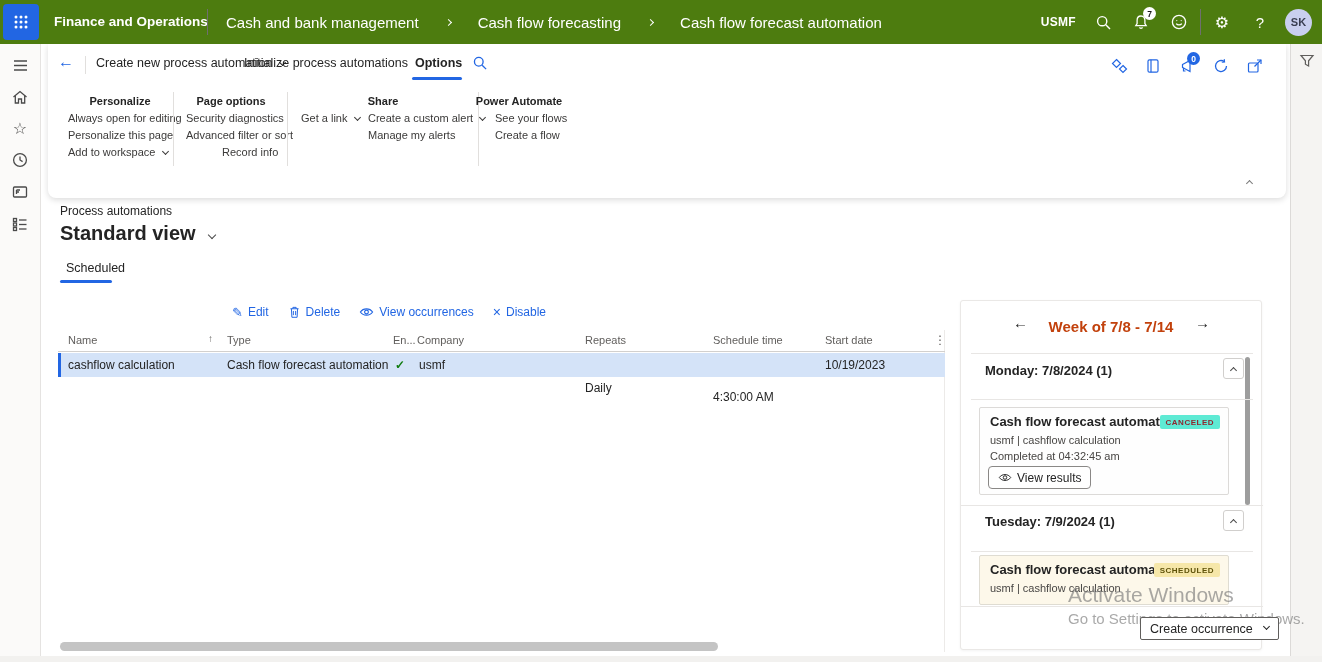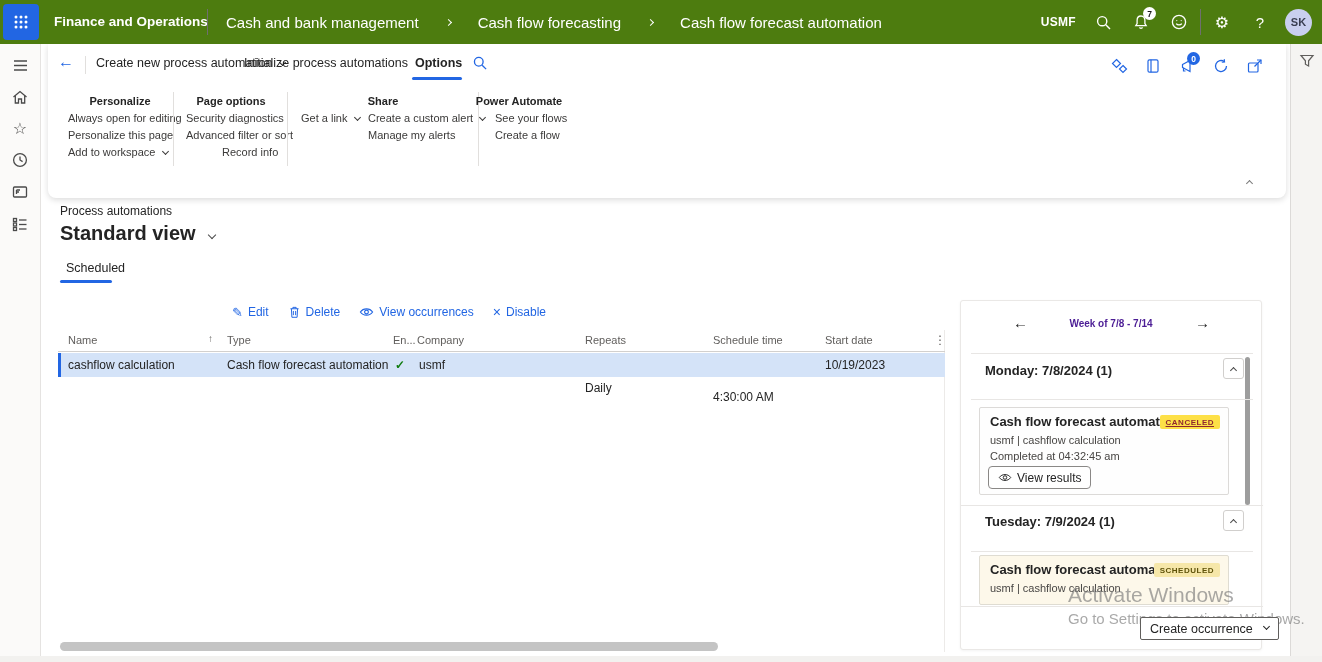--- a/index.html
+++ b/index.html
@@ -74,30 +74,30 @@
   .gmore { position:absolute; left:876px; top:3px; font-size:12px; color:#605e5c; cursor:pointer; }
   .grow { position:absolute; left:0; top:23px; width:887px; height:24px; background:#d4e3f8; cursor:pointer; }
   .grow-accent { position:absolute; left:0; top:0; width:3px; height:24px; background:#2266E3; }
   .gc { position:absolute; top:5px; font-size:12px; color:#242424; white-space:nowrap; }
   .check { color:#107C10; font-size:12px; font-weight:bold; }
   .hscroll { position:absolute; left:19px; top:598px; width:658px; height:9px; background:#c4c4c4; border-radius:5px; cursor:pointer; }
 
   
   .panel { position:absolute; left:919px; top:256px; width:302px; height:350px; background:#fff; border:1px solid #eae8e6; border-radius:3px; box-shadow:0 1px 3px rgba(0,0,0,.05); }
   .wk-arrow { position:absolute; top:13px; font-size:15px; color:#242424; cursor:pointer; }
-  .wk-title { position:absolute; left:50%; top:17px; transform:translateX(-50%); font-size:10px; font-weight:bold; color:#4c1d95; white-space:nowrap; }
+  .wk-title { position:absolute; left:50%; top:17px; transform:translateX(-50%); font-size:15px; font-weight:bold; color:#c2410c; white-space:nowrap; }
   .pdiv { position:absolute; height:1px; background:#e8e6e4; }
   .day-head { position:absolute; left:24px; font-size:13px; font-weight:bold; color:#242424; }
   .collapse-btn { position:absolute; left:262px; width:21px; height:21px; border:1px solid #d1cfcd; border-radius:3px; background:#fff; display:flex; align-items:center; justify-content:center; color:#494949; cursor:pointer; }
   .vthumb { position:absolute; left:284px; top:56px; width:5px; height:148px; background:#9d9d9d; border-radius:3px; cursor:pointer; }
   .occ-card { position:absolute; left:18px; width:250px; border:1px solid #dcdad8; border-radius:2px; background:#fefefe; overflow:hidden; }
   .occ-card.warn { background:#fdf8ea; border-color:#dfdcd2; }
   .occ-title { position:absolute; left:10px; top:6px; font-size:13px; font-weight:bold; color:#242424; }
   .badge { position:absolute; right:8px; top:7px; font-size:8px; font-weight:bold; letter-spacing:.5px; padding:2.5px 6px; border-radius:2px; }
-  .badge.canceled { background:#fde047; color:#8f2730;text-decoration:underline; }
+  .badge.canceled { background:#5eead4; color:#8f2730; }
   .badge.scheduled { background:#f6e7a9; color:#5e5209; }
   .occ-sub { position:absolute; left:10px; font-size:11px; color:#484644; }
   .occ-btn { position:absolute; left:8px; top:58px; display:inline-flex; align-items:center; gap:5px; height:23px; padding:0 9px; border:1px solid #8a8886; border-radius:4px; background:#fff; font-size:12px; color:#242424; cursor:pointer; }
   .create-btn { position:absolute; left:179px; top:316px; display:inline-flex; align-items:center; gap:11px; height:23px; padding:0 9px; border:1px solid #605e5c; border-radius:2px; background:#fff; font-size:12.5px; color:#242424; cursor:pointer; z-index:26; white-space:nowrap; }
 
   
   .wm1 { position:absolute; left:1068px; top:583px; font-size:21px; color:rgba(116,116,116,.62); z-index:22; pointer-events:none; white-space:nowrap; }
   .wm2 { position:absolute; left:1068px; top:610px; font-size:15px; color:rgba(116,116,116,.62); z-index:22; pointer-events:none; white-space:nowrap; }
 
   svg { display:block; }

